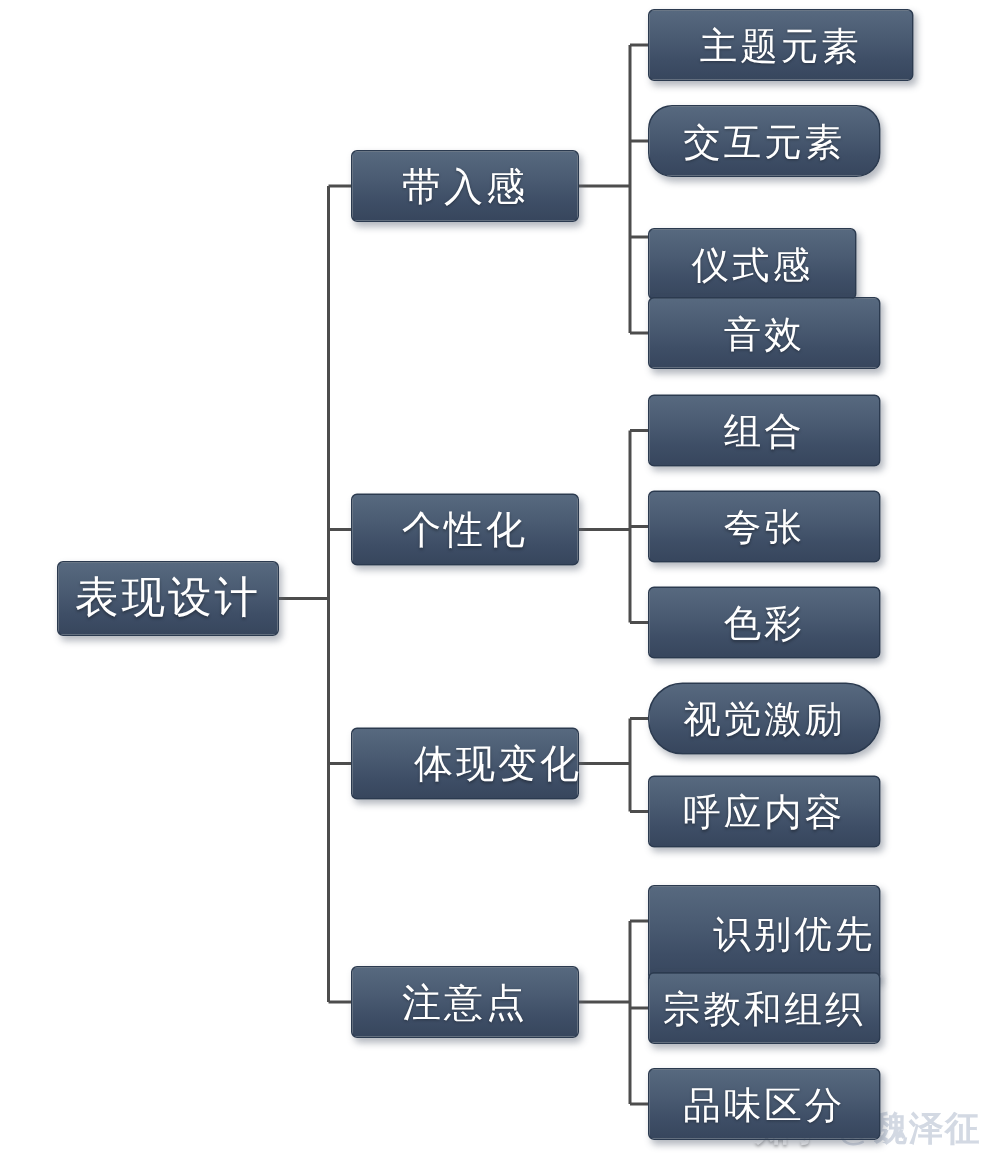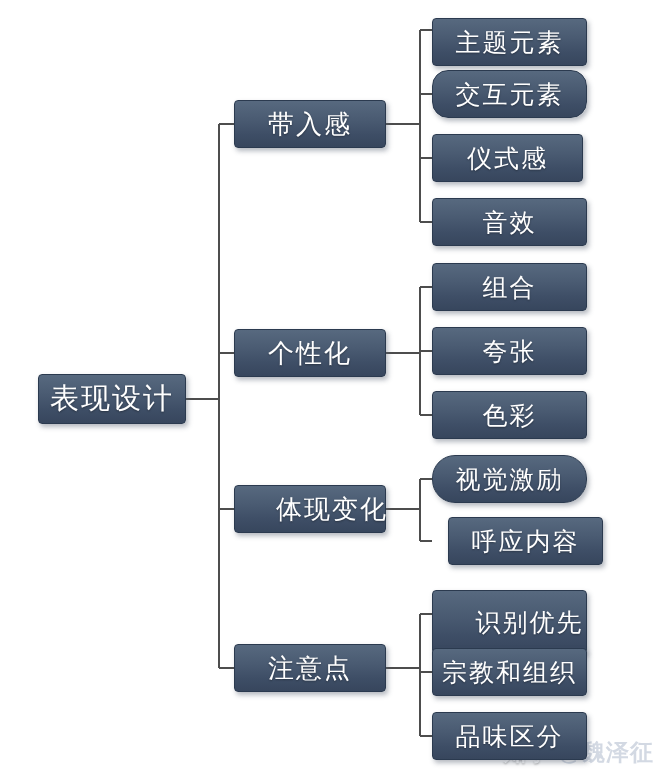--- a/index.html
+++ b/index.html
@@ -68,28 +68,28 @@
       <line x1="420" y1="614" x2="420" y2="736" stroke="#4d4d4d" stroke-width="2"></line>
       <line x1="420" y1="614" x2="432" y2="614" stroke="#4d4d4d" stroke-width="2"></line>
       <line x1="420" y1="672" x2="432" y2="672" stroke="#4d4d4d" stroke-width="2"></line>
       <line x1="420" y1="736" x2="432" y2="736" stroke="#4d4d4d" stroke-width="2"></line>
     </svg>
   <div class="watermark">
     <span class="wm-prefix">知乎 </span><span class="wm-handle">@魏泽征</span>
   </div>
 <div class="node root" style="left: 38px; top: 374px; width: 148px; height: 50px;">表现设计</div>
     <div class="node branch" style="left: 234px; top: 100px; width: 152px; height: 48px;">带入感</div>
-    <div class="node leaf" style="left: 432px; top: 6px; width: 155px; height: 48px; margin-top: 12px;">主题元素</div>
+    <div class="node leaf" style="left: 432px; top: 6px; width: 177px; height: 48px;">主题元素</div>
     <div class="node leaf" style="left: 432px; top: 70px; width: 155px; height: 48px; border-radius: 16px;">交互元素</div>
-    <div class="node leaf" style="left: 432px; top: 134px; width: 151px; height: 48px; font-family: Liberation Mono, monospace;">仪式感</div>
+    <div class="node leaf" style="left: 432px; top: 152px; width: 139px; height: 48px; font-family: Liberation Mono, monospace;">仪式感</div>
     <div class="node leaf" style="left: 432px; top: 198px; width: 155px; height: 48px;">音效</div>
     <div class="node branch" style="left: 234px; top: 329px; width: 152px; height: 48px;">个性化</div>
     <div class="node leaf" style="left: 432px; top: 263px; width: 155px; height: 48px;">组合</div>
     <div class="node leaf" style="left: 432px; top: 327px; width: 155px; height: 48px;">夸张</div>
     <div class="node leaf" style="left: 432px; top: 391px; width: 155px; height: 48px; text-align: center;">色彩</div>
     <div class="node branch" style="left: 234px; top: 485px; width: 152px; height: 48px; padding-left: 44px;">体现变化</div>
     <div class="node leaf" style="left: 432px; top: 455px; width: 155px; height: 48px; border-radius: 23px;">视觉激励</div>
-    <div class="node leaf" style="left: 432px; top: 517px; width: 155px; height: 48px; margin-left: 16px;">呼应内容</div>
+    <div class="node leaf" style="left: 432px; top: 517px; width: 155px; height: 48px;">呼应内容</div>
     <div class="node branch" style="left: 234px; top: 644px; width: 152px; height: 48px;">注意点</div>
     <div class="node leaf" style="left: 432px; top: 590px; width: 155px; height: 64px; padding-left: 40px;">识别优先</div>
     <div class="node leaf" style="left: 432px; top: 648px; width: 155px; height: 48px;">宗教和组织</div>
     <div class="node leaf" style="left: 432px; top: 712px; width: 155px; height: 48px;">品味区分</div>
   </div>
 
 </body></html>

